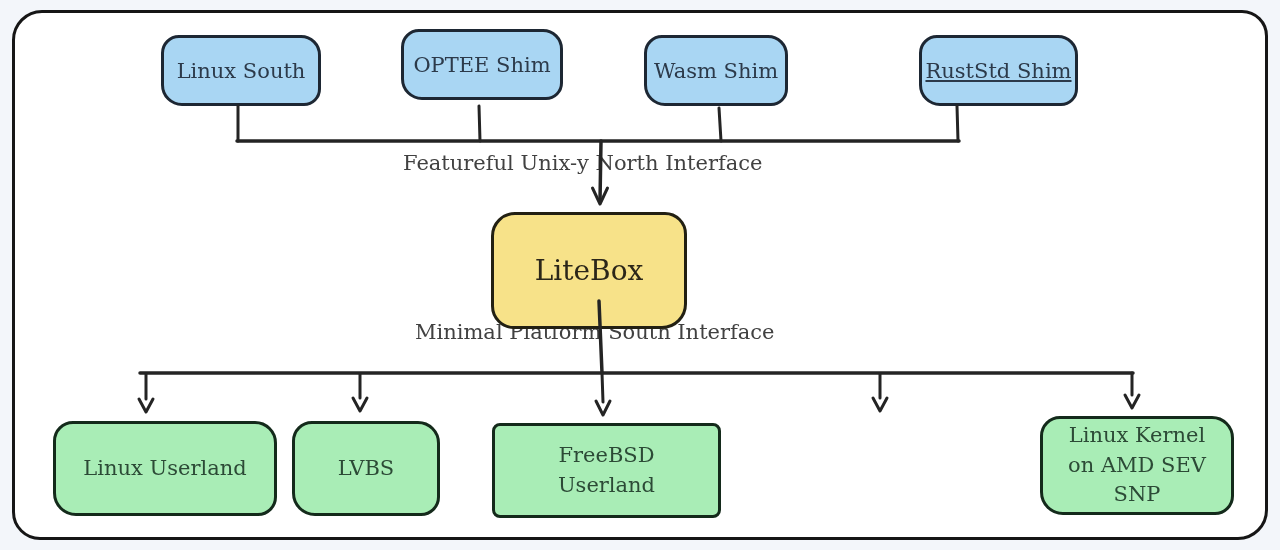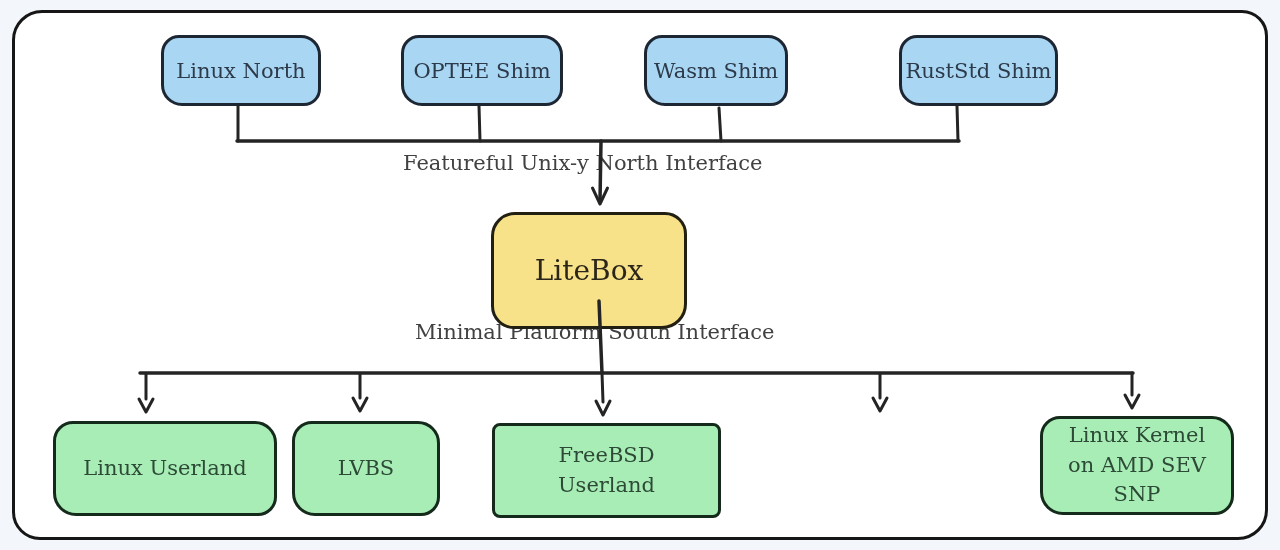--- a/index.html
+++ b/index.html
@@ -82,29 +82,29 @@
   .wires .bus { stroke-width: 3.5; }
   .wires .trunk { stroke-width: 3.5; }
 </style>
 </head>
 <body>
 
 <div class="page">
   <div class="canvas">
 
     <div class="box shim" style="left:146px; top:22px; width:160px; height:71px;">
-      <span>Linux North</span>
+      <span>Linux South</span>
     </div>
-    <div class="box shim" style="left:386px; top:22px; width:162px; height:71px;justify-content:center;">
+    <div class="box shim" style="left:386px; top:16px; width:162px; height:71px;justify-content:center;">
       <span>OPTEE Shim</span>
     </div>
     <div class="box shim" style="left:629px; top:22px; width:144px; height:71px;">
       <span>Wasm Shim</span>
     </div>
-    <div class="box shim" style="left:884px; top:22px; width:159px; height:71px;">
+    <div class="box shim" style="left:904px; top:22px; width:159px; height:71px;text-decoration:underline;">
       <span>RustStd Shim</span>
     </div>
 
     <div class="iface-label" style="left:388px; top:138px; width:340px;">Featureful Unix-y North Interface</div>
 
     <div class="box core" style="left:476px; top:199px; width:196px; height:117px;">
       <span>LiteBox</span>
     </div>
 
     <div class="iface-label" style="left:400px; top:307px; width:345px;">Minimal Platform South Interface</div>

